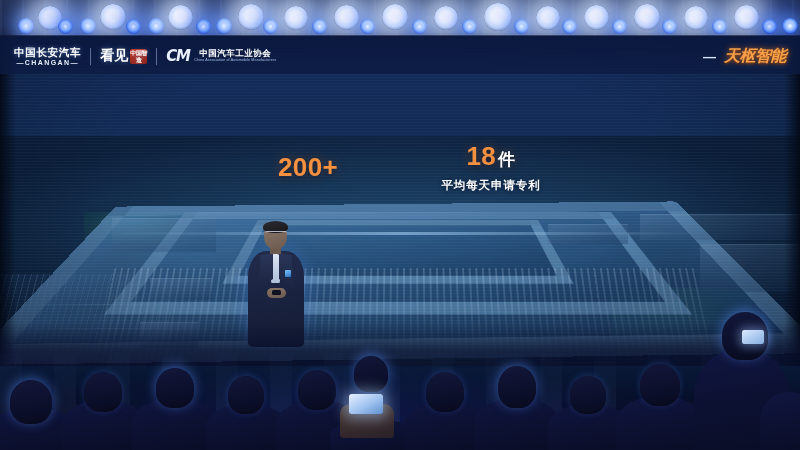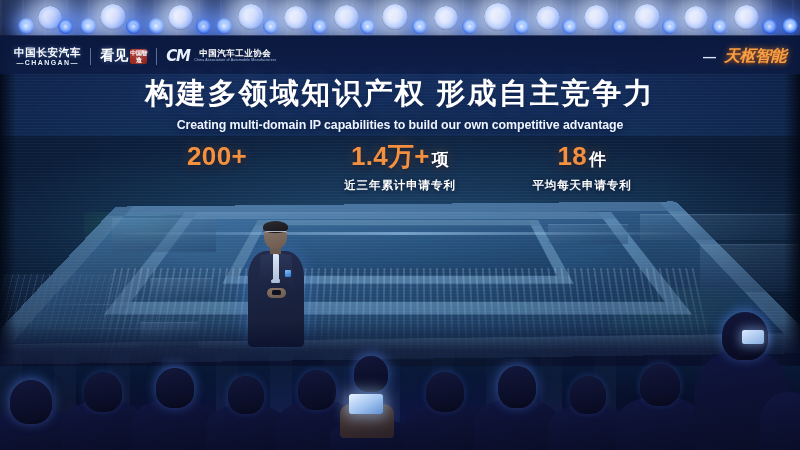--- a/index.html
+++ b/index.html
@@ -232,21 +232,21 @@
     margin-top:7px;
     text-shadow: 0 1px 6px rgba(5,20,60,0.95);
   }
 
   
   .stats-row {
     position:absolute; left:0; top:143px; width:800px;
     display:flex; justify-content:center; align-items:flex-start;
   }
   .stat { width:178px; text-align:center; }
-  .stat:nth-child(1) { margin-right:4px; }
+  .stat:nth-child(1) { margin-right:4px;margin-top:11px; }
   .stat:nth-child(3) { margin-left:4px; }
   .stat-value {
     font-size:26px; font-weight:bold; line-height:1.05; letter-spacing:0.3px;
     text-shadow: 0 2px 7px rgba(10,20,50,0.9), 0 0 12px rgba(240,140,50,0.35);
   }
   .stat-unit { font-size:17px; font-weight:bold; margin-left:2px; }
   .stat-label {
     color:#ffffff; font-size:11.5px; font-weight:bold; letter-spacing:0.9px;
     margin-top:8px;
     text-shadow: 0 1px 5px rgba(5,18,48,0.95);
@@ -476,36 +476,26 @@
         <span class="caam-en">China Association of Automobile Manufacturers</span>
       </span>
     </div>
   </div>
 
   <div class="slogan-row">
     <span class="slogan-dash">—</span>
     <span class="slogan-badge">天枢智能</span>
   </div>
 
-  <div class="title-block">
-    <div class="title-cn">构建多领域知识产权 形成自主竞争力</div>
-    <div class="title-en">Creating multi-domain IP capabilities to build our own competitive advantage</div>
-  </div>
 
   <div class="stats-row">
     <div class="stat">
       <div class="stat-value" style="color:#f5913e;">
         <span>200+</span><span class="stat-unit"></span>
       </div>
-    </div>
-    <div class="stat">
-      <div class="stat-value" style="color:#f5913e;">
-        <span>1.4万+</span><span class="stat-unit" style="color:#ffffff;">项</span>
-      </div>
-      <div class="stat-label">近三年累计申请专利</div>
     </div>
     <div class="stat">
       <div class="stat-value" style="color:#f5913e;">
         <span>18</span><span class="stat-unit" style="color:#ffffff;">件</span>
       </div>
       <div class="stat-label">平均每天申请专利</div>
     </div>
   </div>
 
   <div class="presenter">

